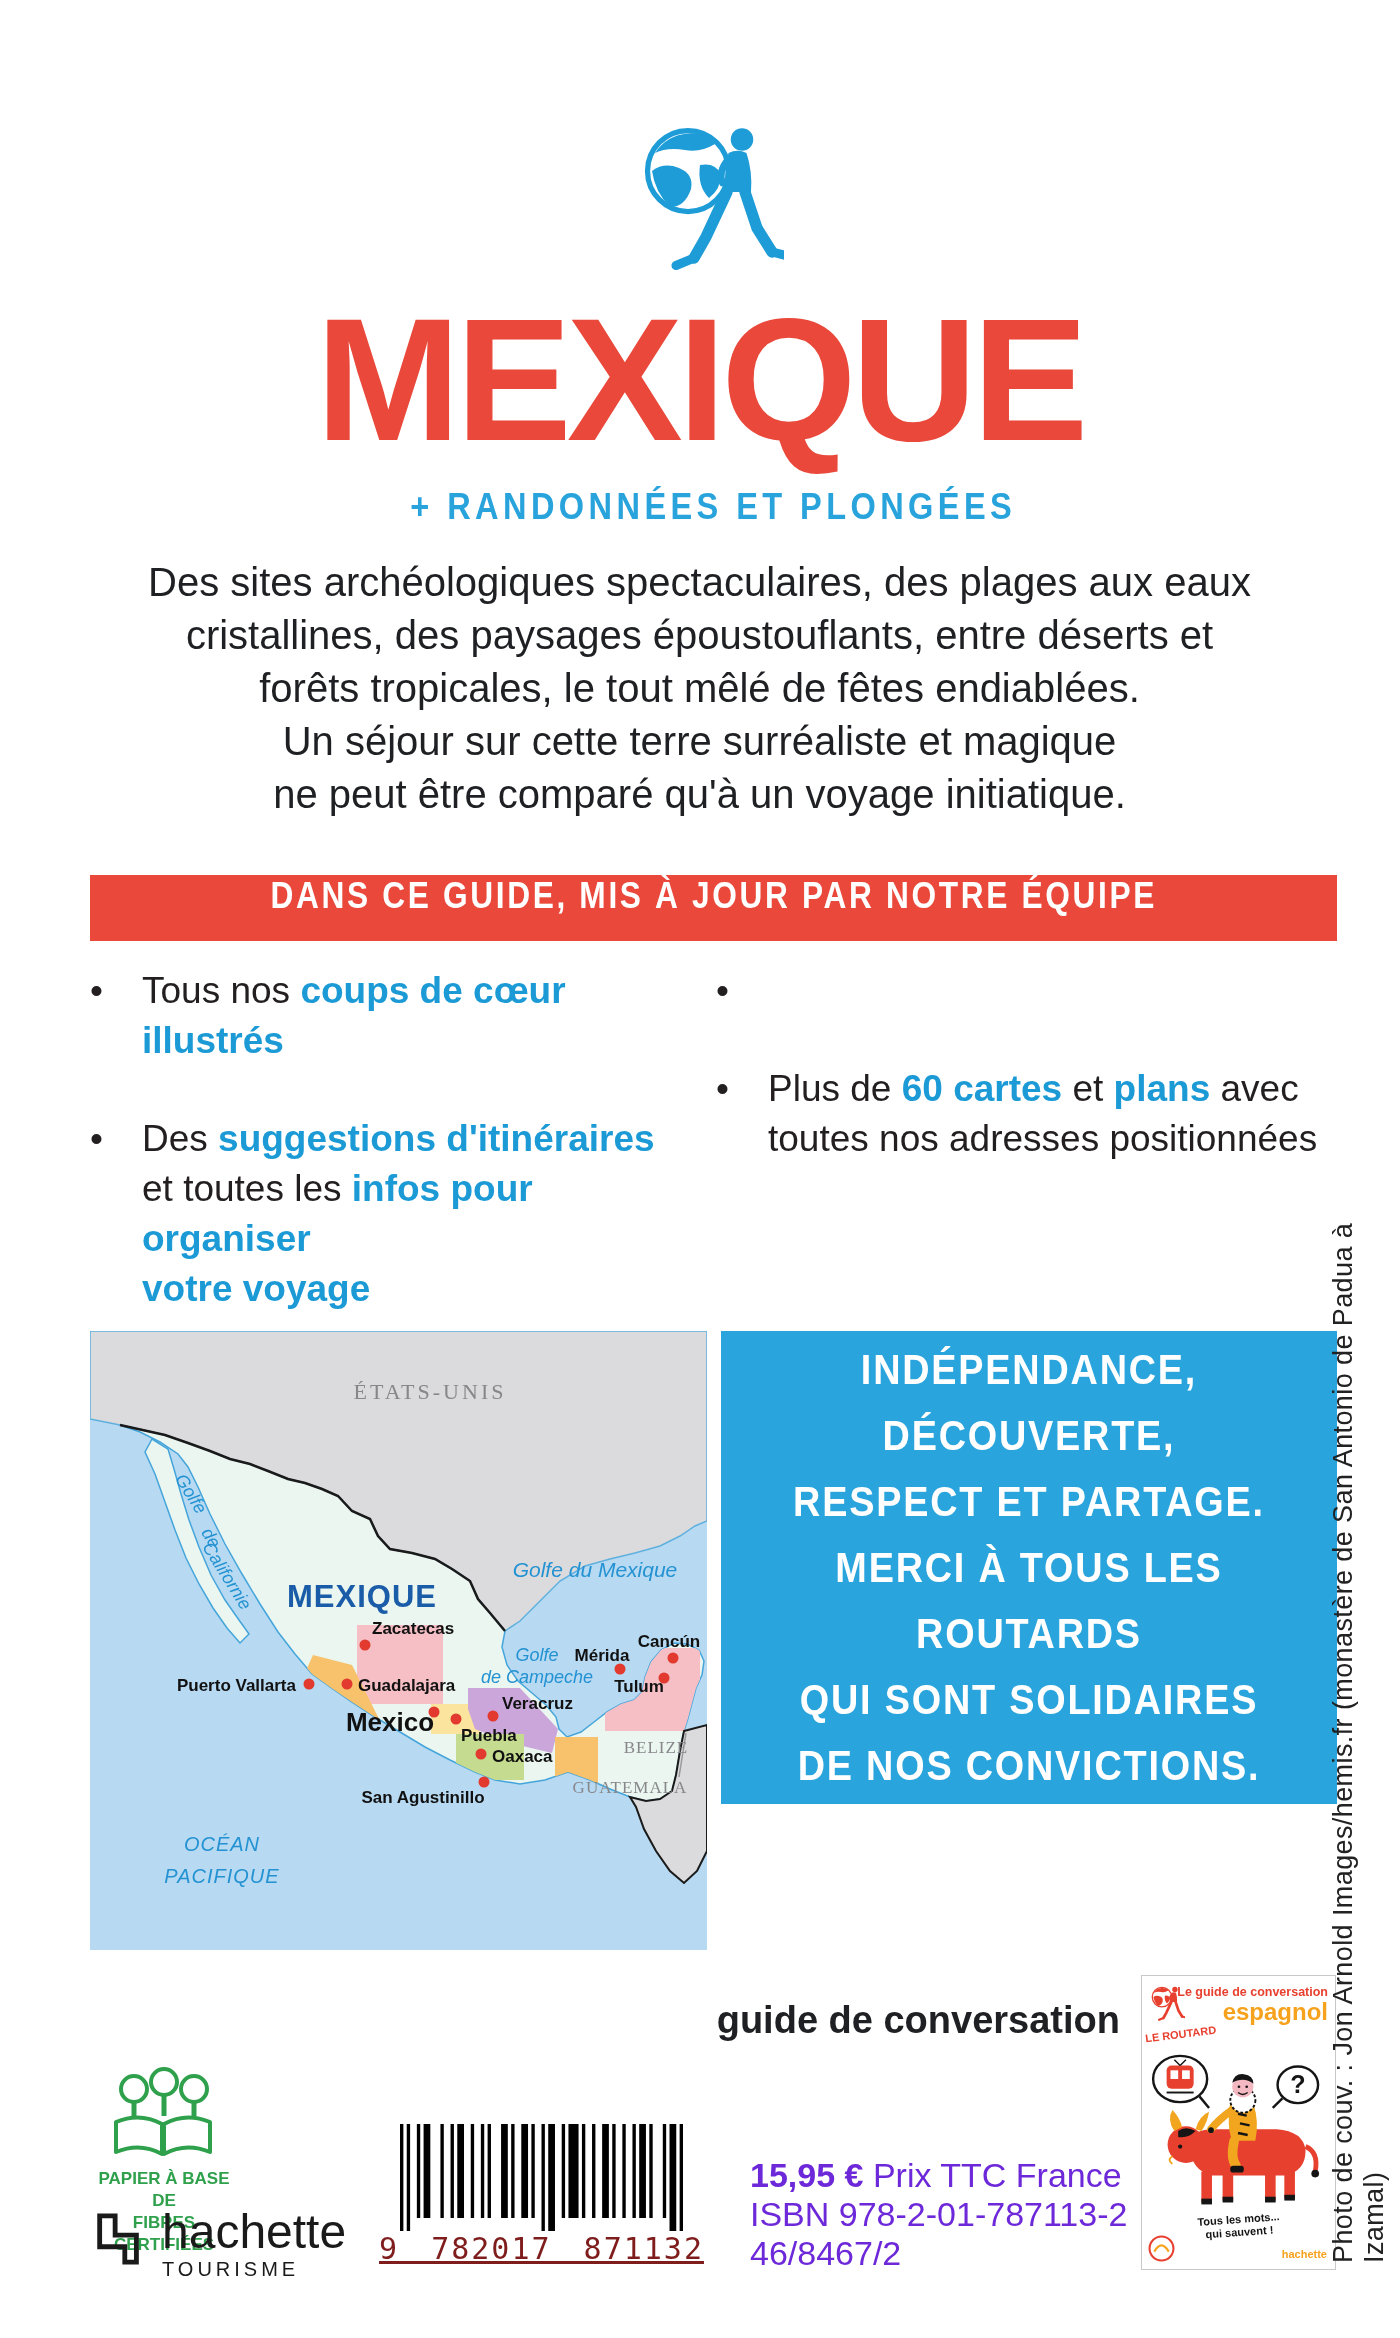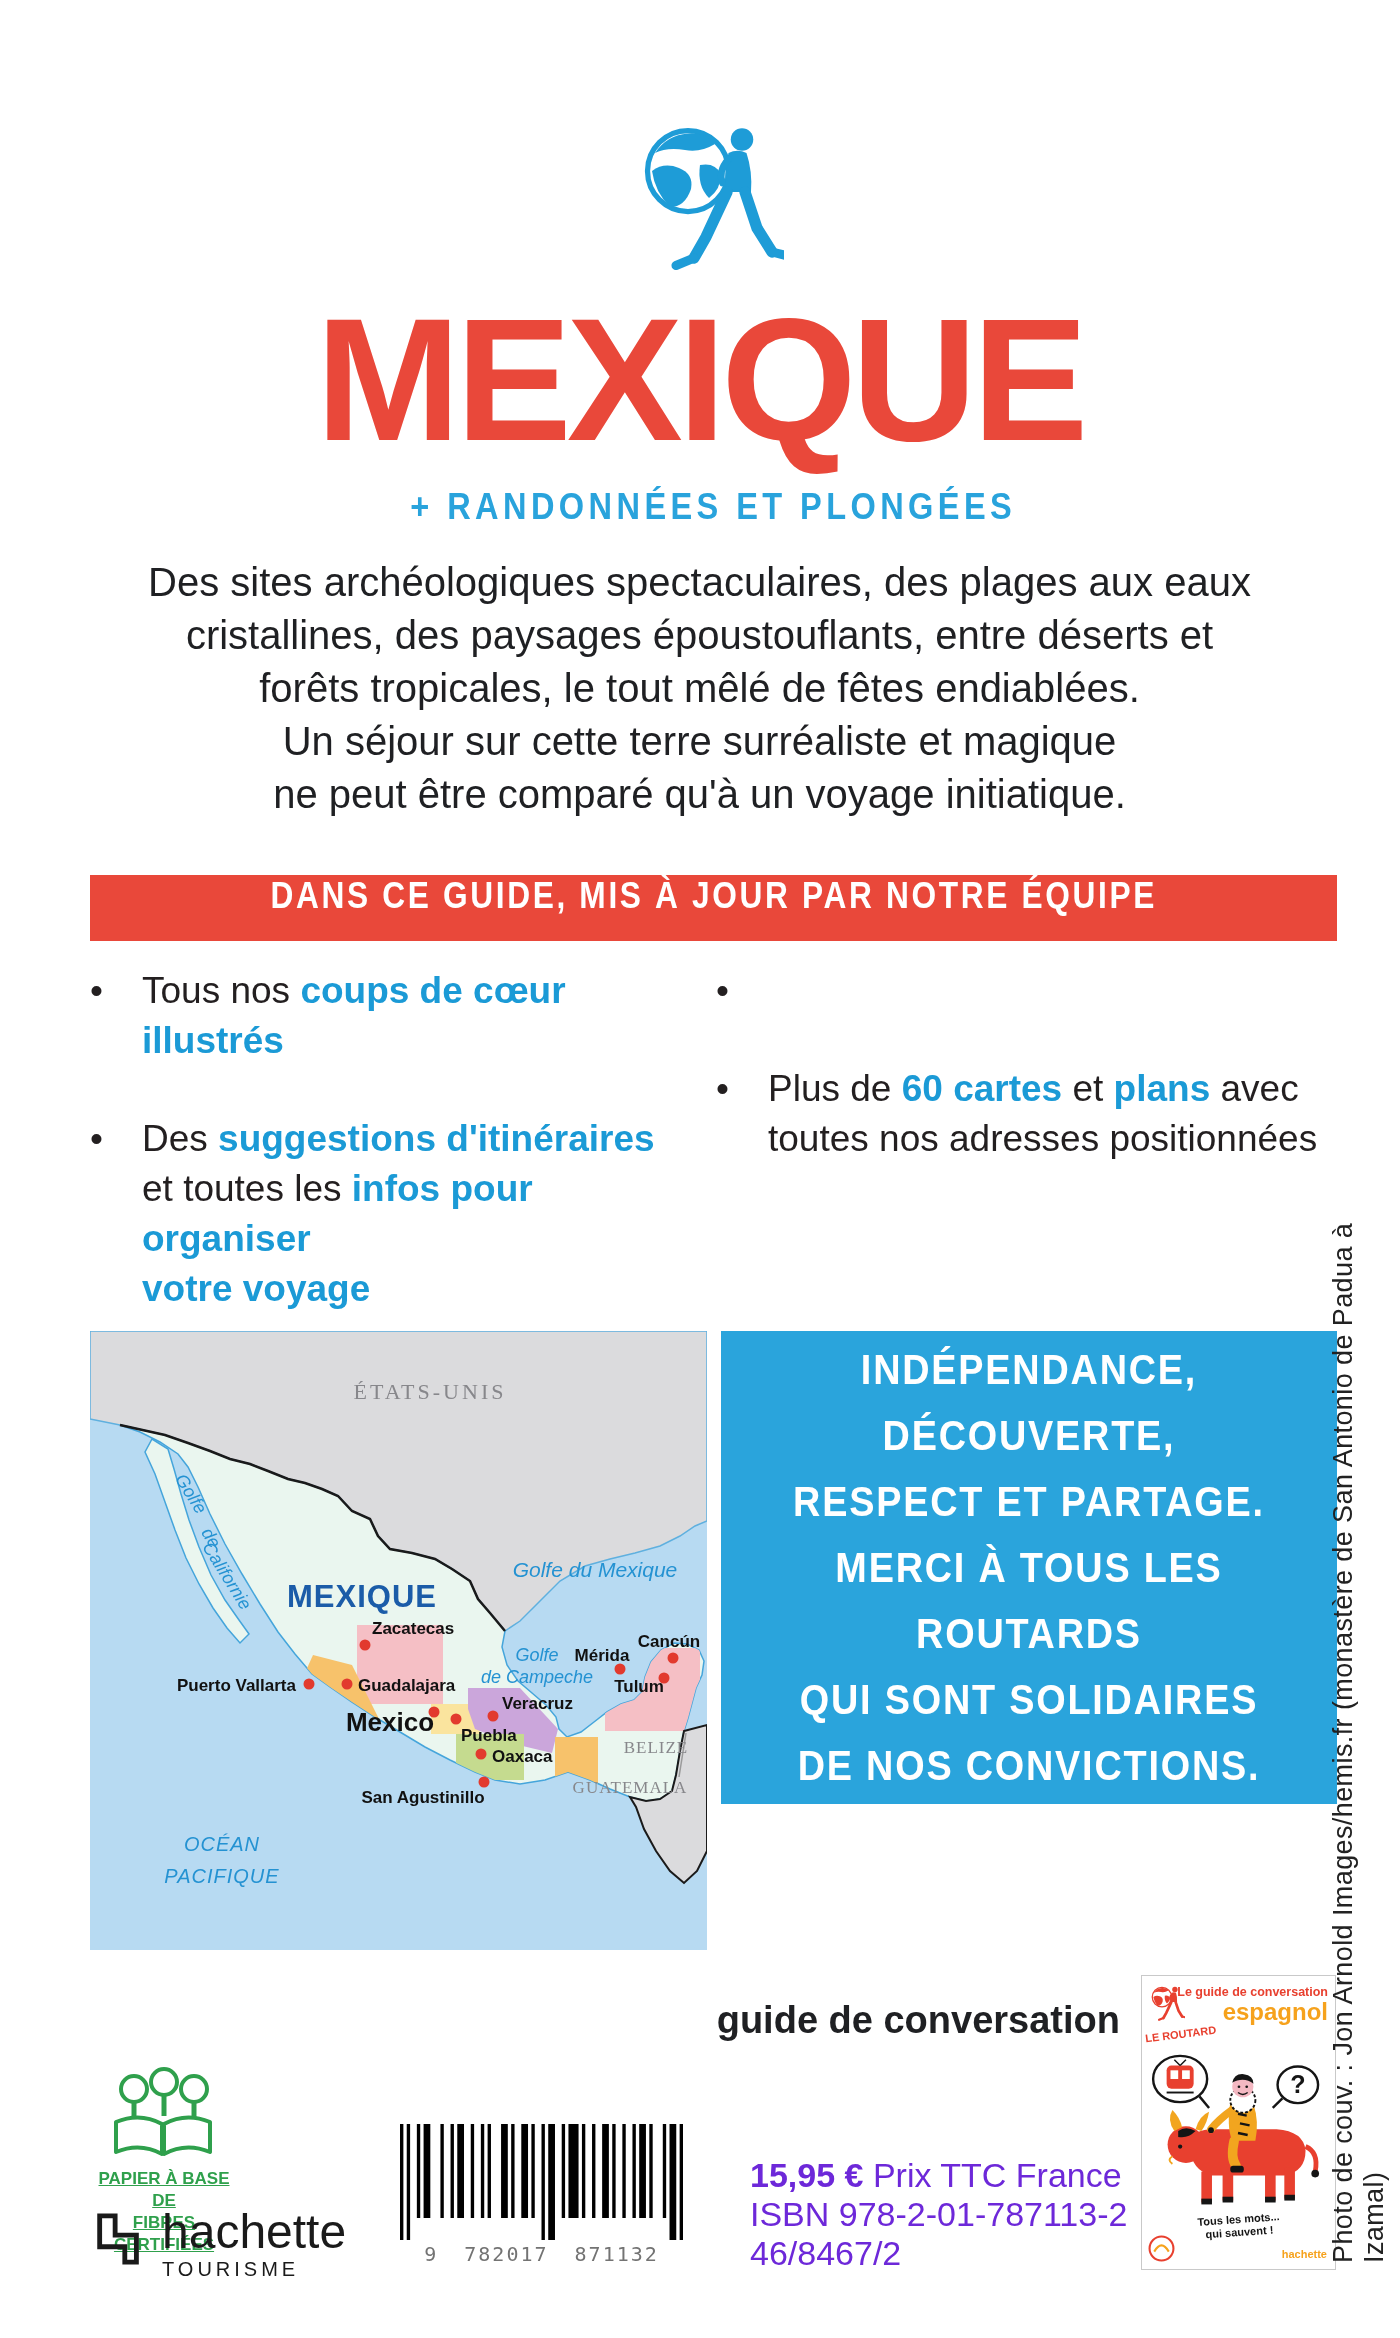--- a/index.html
+++ b/index.html
@@ -63,34 +63,34 @@
   .mc-title{position:absolute;right:7px;top:22px;font-size:24px;font-weight:700;color:#F6A21C;}
   .mc-illustration{position:absolute;left:6px;top:76px;width:181px;height:164px;}
   .mc-slogan{position:absolute;left:32px;bottom:30px;width:130px;text-align:center;font-size:11px;
              font-weight:700;line-height:13px;transform:rotate(-4deg);color:#151515;}
   .mc-publisher{position:absolute;right:8px;bottom:9px;font-size:11px;font-weight:700;color:#F6A21C;}
   .mc-larousse{position:absolute;left:6px;bottom:7px;width:27px;height:27px;}
 
   
   .cert{position:absolute;left:86px;top:2064px;width:156px;text-align:center;color:#2FA04C;}
   .cert svg{width:120px;height:100px;}
-  .cert-text{font-size:17px;font-weight:700;line-height:22px;text-decoration:underline;}
+  .cert-text{font-size:17px;font-weight:700;line-height:22px;}
 
   
   .hachette{position:absolute;left:90px;top:2210px;display:flex;align-items:flex-start;}
   .h-glyph{width:58px;height:58px;}
   .h-text{margin-left:14px;color:#1A1A1A;}
   .h-name{font-size:48px;line-height:44px;letter-spacing:0px;}
   .h-division{font-size:20px;letter-spacing:4px;margin-top:4px;}
 
   
   .barcode{position:absolute;left:399px;top:2124px;width:285px;height:142px;}
   .bc-number{position:absolute;left:50%;transform:translateX(-50%);bottom:0;background:#fff;
-             padding:0 6px;font-family:"DejaVu Sans Mono",monospace;font-size:20px;letter-spacing:2px;
-             word-spacing:12px;white-space:nowrap;color:#737373;}
+             padding:0 6px;font-family:"DejaVu Sans Mono",monospace;font-size:30px;letter-spacing:2px;
+             word-spacing:12px;white-space:nowrap;color:#7f1d1d;text-decoration:underline;}
 
   
   .pricing{position:absolute;left:750px;top:2156px;font-size:34px;line-height:39px;color:#6d28d9;}
   .pricing .price{font-weight:700;}
 
   
   .credit{position:absolute;top:1128px;right:10px;height:1135px;writing-mode:vertical-rl;
           transform:rotate(180deg);font-size:27px;letter-spacing:.4px;color:#222;}
 </style>
 </head>

